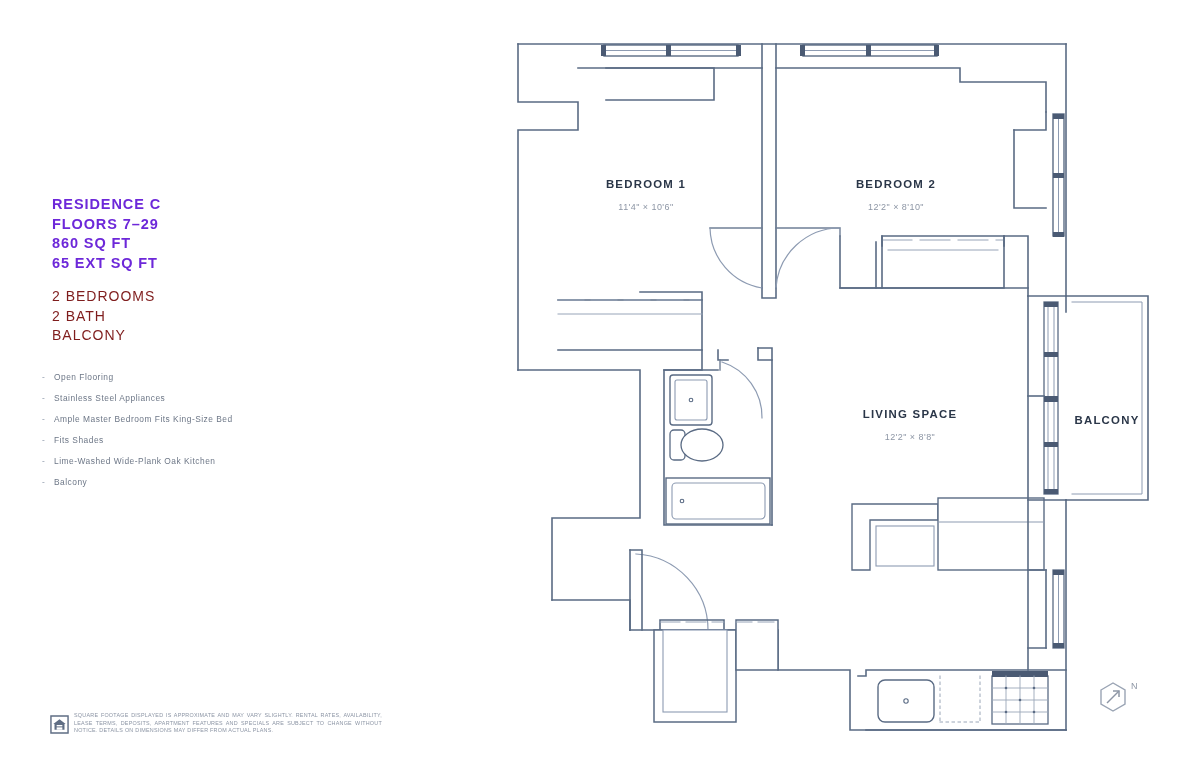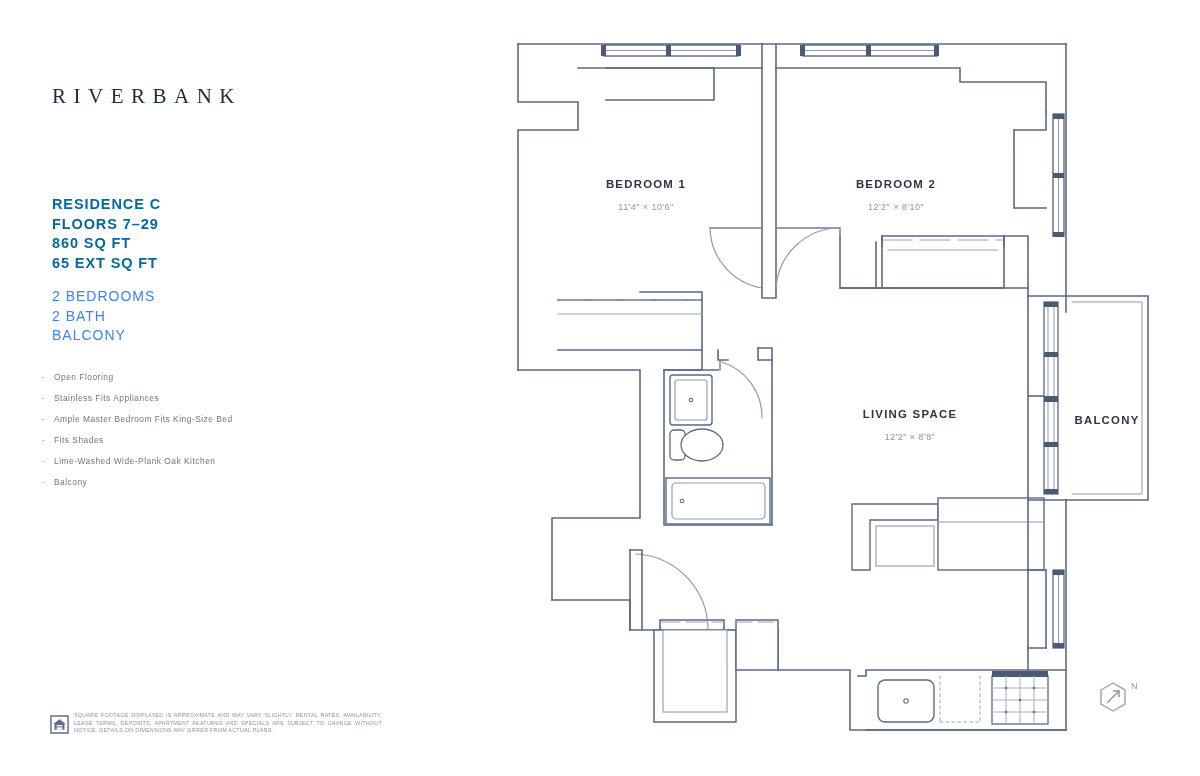--- a/index.html
+++ b/index.html
@@ -39,32 +39,32 @@
   }
 
   .residence-block {
     position: absolute;
     left: 52px;
     top: 195px;
     font-size: 14.5px;
     font-weight: bold;
     letter-spacing: 0.9px;
     line-height: 19.5px;
-    color: #0369a1;
+    color: #6d28d9;
   }
   .residence-block div { white-space: nowrap; }
 
   .summary-block {
     position: absolute;
     left: 52px;
     top: 287px;
     font-size: 14px;
     letter-spacing: 1.0px;
     line-height: 19.5px;
-    color: #3b82f6;
+    color: #7f1d1d;
     font-weight: 400;
   }
 
   .features-list {
     position: absolute;
     left: 42px;
     top: 372px;
     width: 230px;
     font-size: 8.4px;
     letter-spacing: 0.5px;
@@ -135,21 +135,20 @@
     font-family: "Liberation Sans", sans-serif;
     font-size: 9px;
     fill: #8d96a5;
   }
 </style>
 </head>
 <body>
 
 <div class="info-panel">
 
-  <div class="brand-logo">RIVERBANK</div>
 
   <div class="residence-block">
     <div>RESIDENCE C</div>
     <div>FLOORS 7–29</div>
     <div>860 SQ FT</div>
     <div>65 EXT SQ FT</div>
   </div>
 
   <div class="summary-block">
     <div>2 BEDROOMS</div>
@@ -157,21 +156,21 @@
     <div>BALCONY</div>
   </div>
 
   <div class="features-list">
     <div class="feature-item">
       <span class="bullet">-</span>
       <span>Open Flooring</span>
     </div>
     <div class="feature-item">
       <span class="bullet">-</span>
-      <span>Stainless Fits Appliances</span>
+      <span>Stainless Steel Appliances</span>
     </div>
     <div class="feature-item">
       <span class="bullet">-</span>
       <span>Ample Master Bedroom Fits King-Size Bed</span>
     </div>
     <div class="feature-item">
       <span class="bullet">-</span>
       <span>Fits Shades</span>
     </div>
     <div class="feature-item">

